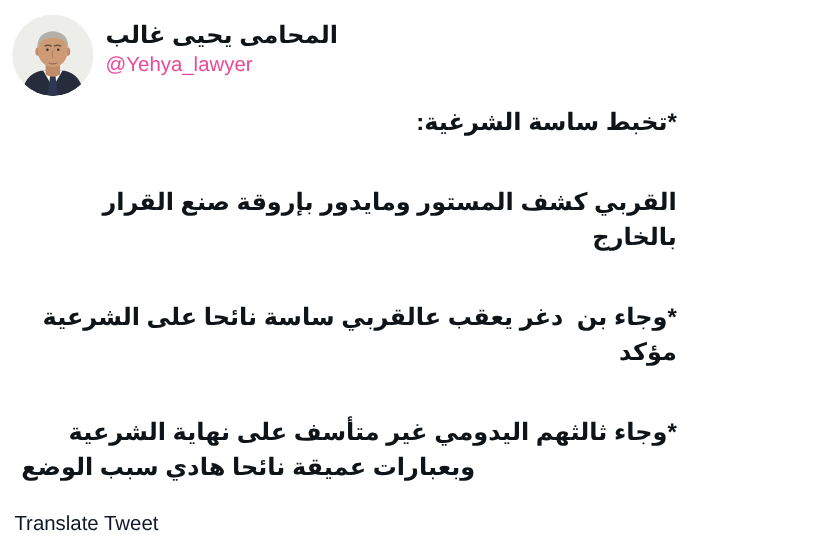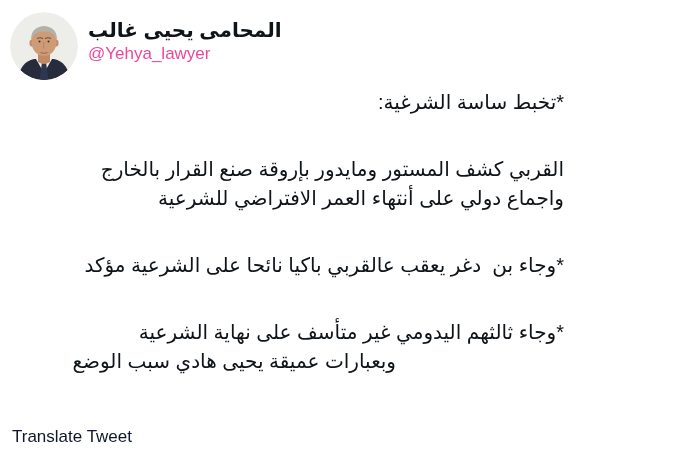--- a/index.html
+++ b/index.html
@@ -54,21 +54,21 @@
     top: 88px;
     right: 8px;
     left: 14px;
     direction: rtl;
     text-align: right;
     font-size: 20px;
     line-height: 29px;
     color: #0f1419;
   }
   .tweet-text p { margin: 0 0 38px 0; }
-  .tweet-text .line { display: block; white-space: pre-wrap; }
+  .tweet-text .line { display: block; white-space: pre-wrap; font-weight: bold; }
   .tweet-text .line.indent { margin-right: 168px; }
   
   .translate {
     position: absolute;
     left: 12px; top: 426px;
     font-size: 17px;
     line-height: 22px;
     color: #0f172a;
     text-decoration: none;
     cursor: pointer;
@@ -119,26 +119,25 @@
       <span class="dot"></span>
     </div>
   </div>
 
   <div class="tweet-text">
     <p>
       <span class="line">*تخبط ساسة الشرغية:</span>
     </p>
     <p>
       <span class="line">القربي كشف المستور ومايدور بإروقة صنع القرار بالخارج</span>
-      <span class="line">واجماع دولي على أنتهاء العمر الافتراضي للشرعية</span>
     </p>
     <p>
-      <span class="line">*وجاء بن  دغر يعقب عالقربي باكيا نائحا على الشرعية مؤكد</span>
+      <span class="line">*وجاء بن  دغر يعقب عالقربي ساسة نائحا على الشرعية مؤكد</span>
     </p>
     <p>
       <span class="line">*وجاء ثالثهم اليدومي غير متأسف على نهاية الشرعية</span>
-      <span class="line indent">وبعبارات عميقة يحيى هادي سبب الوضع</span>
+      <span class="line indent">وبعبارات عميقة نائحا هادي سبب الوضع</span>
     </p>
   </div>
 
   <a class="translate">Translate Tweet</a>
 
 </div>
 
 </body></html>

